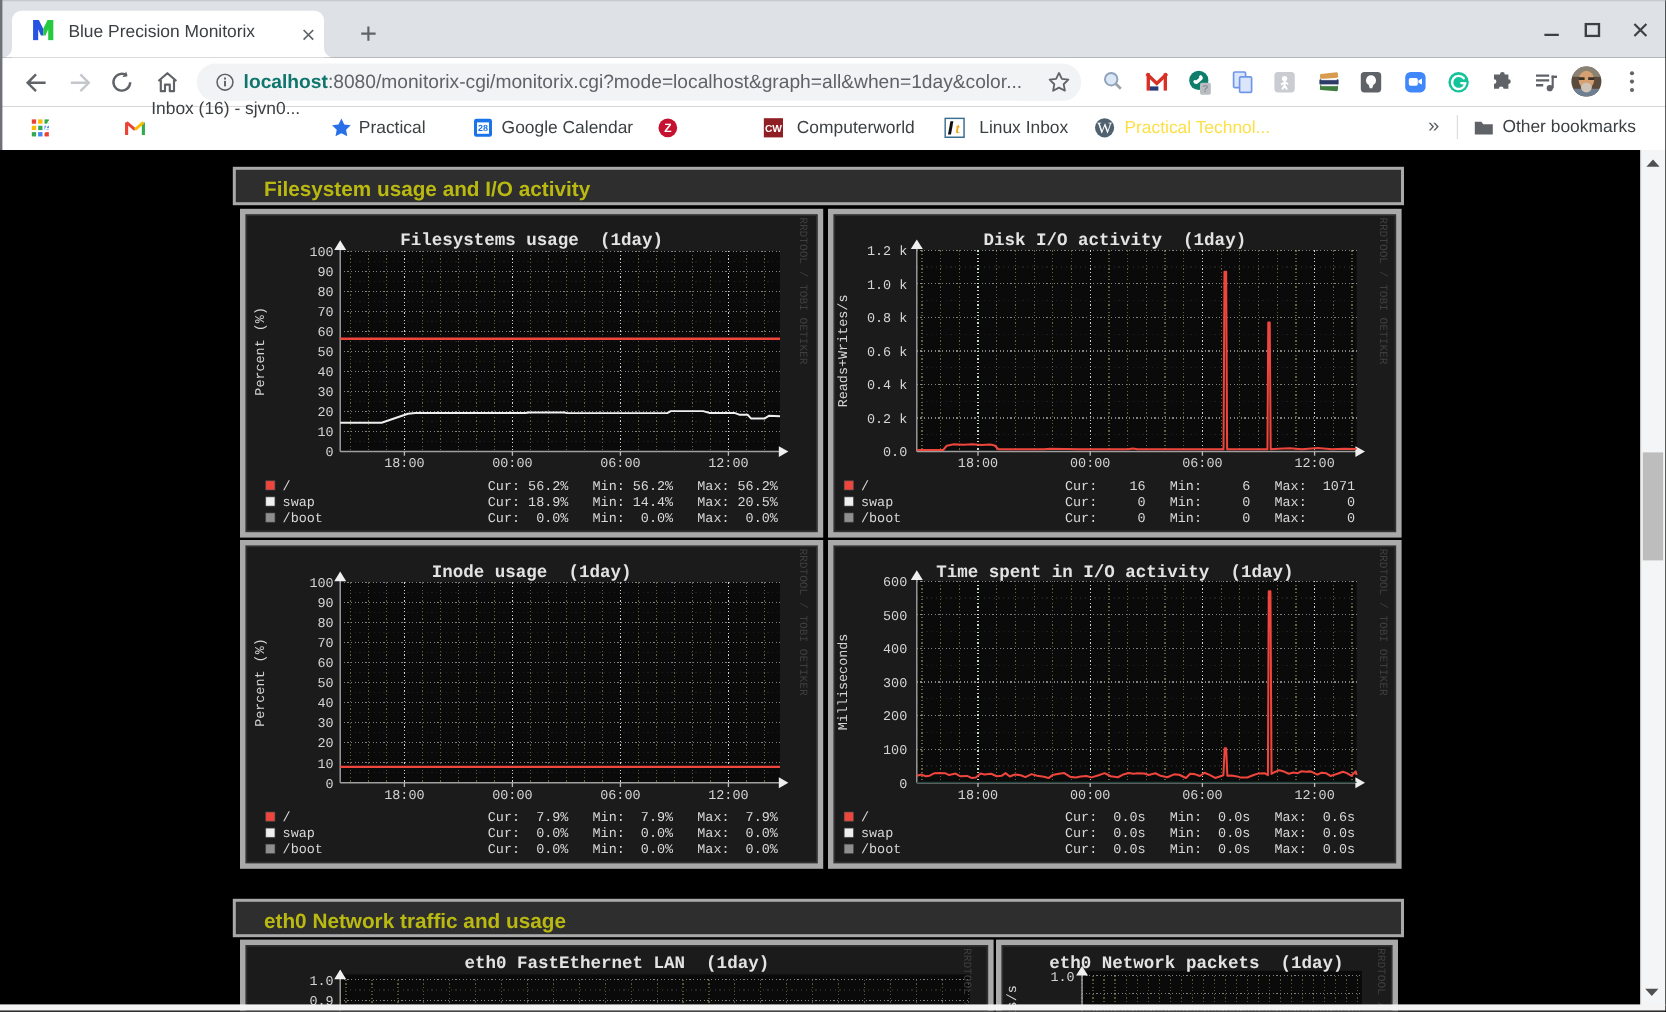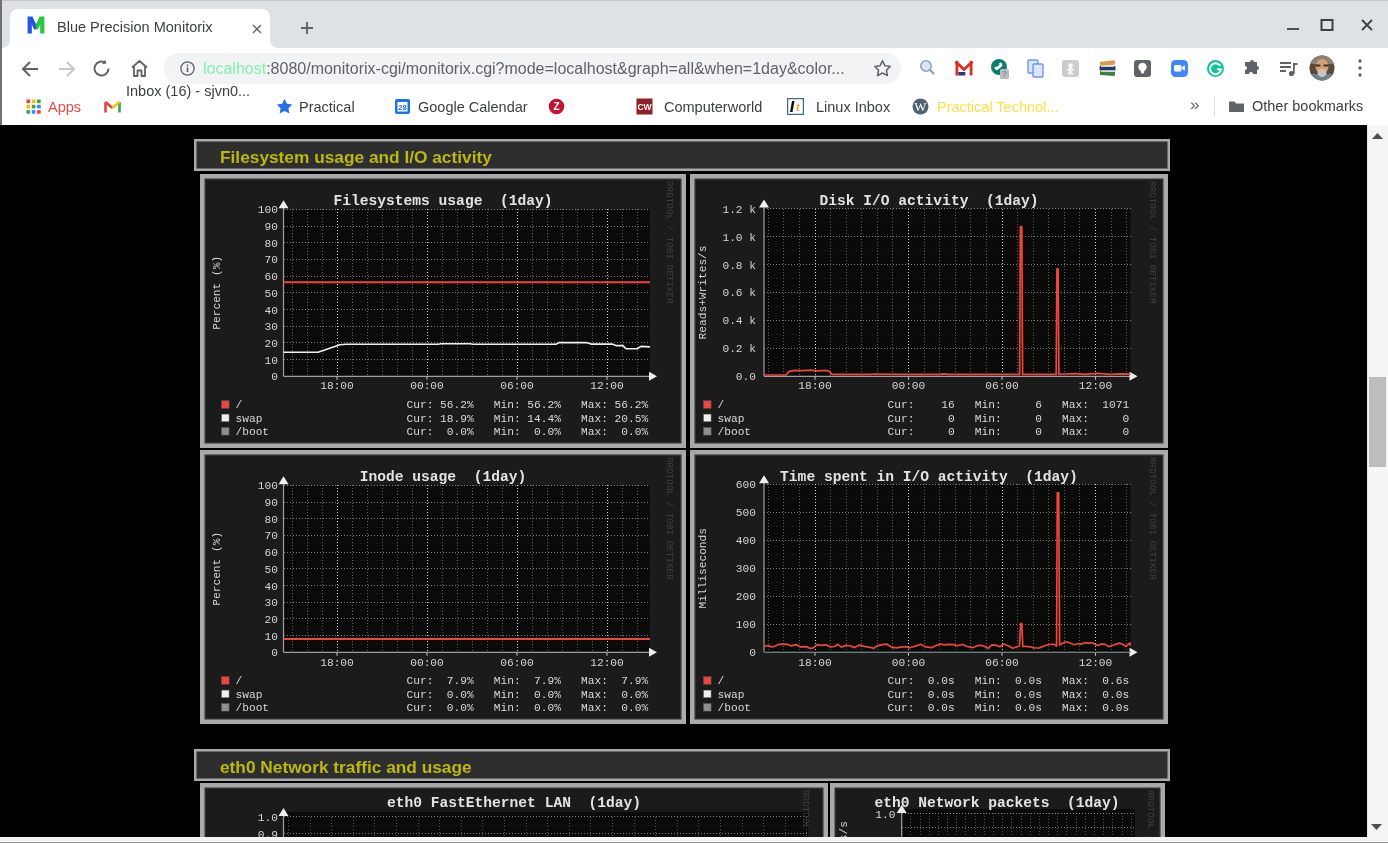--- a/index.html
+++ b/index.html
@@ -58,21 +58,21 @@
     </svg>
     <svg style="position:absolute;left:129px;top:58px;" width="21" height="21" viewBox="0 0 21 21">
       <path d="M3 9.5 L10.5 3 L18 9.5 M5 8.5 L5 18 L8.5 18 L8.5 12.5 L12.5 12.5 L12.5 18 L16 18 L16 8.5" stroke="#5f6368" stroke-width="1.8" fill="none" stroke-linejoin="round"></path>
     </svg>
     <div style="position:absolute;left:164px;top:53px;width:737px;height:31px;background:#f1f3f4;border-radius:15.5px;"></div>
     <svg style="position:absolute;left:180px;top:61px;" width="15" height="15" viewBox="0 0 15 15">
       <circle cx="7.5" cy="7.5" r="6.6" fill="none" stroke="#5f6368" stroke-width="1.3"></circle>
       <rect x="6.7" y="6.4" width="1.6" height="4.6" fill="#5f6368"></rect>
       <rect x="6.7" y="3.6" width="1.6" height="1.7" fill="#5f6368"></rect>
     </svg>
-    <div style="position:absolute;left:203px;top:60px;font:16px 'Liberation Sans';color:#5f6368;white-space:pre;"><span style="color:#86efac;">localhost</span>:8080/monitorix-cgi/monitorix.cgi?mode=localhost&amp;graph=all&amp;when=1day&amp;color...</div>
+    <div style="position:absolute;left:203px;top:60px;font:16px 'Liberation Sans';color:#5f6368;white-space:pre;"><span style="color:#0f766e;font-weight:bold;">localhost</span>:8080/monitorix-cgi/monitorix.cgi?mode=localhost&amp;graph=all&amp;when=1day&amp;color...</div>
     <svg style="position:absolute;left:873px;top:59px;" width="19" height="19" viewBox="0 0 19 19">
       <path d="M9.5 1.8 L11.9 6.7 L17.3 7.4 L13.4 11.2 L14.4 16.6 L9.5 14 L4.6 16.6 L5.6 11.2 L1.7 7.4 L7.1 6.7 Z" fill="none" stroke="#5f6368" stroke-width="1.5" stroke-linejoin="round"></path>
     </svg>
     <svg style="position:absolute;left:918px;top:58px;" width="20" height="22" viewBox="0 0 20 22">
       <circle cx="8" cy="8" r="5.2" fill="#dce7f5" stroke="#8fa3bd" stroke-width="1.6"></circle>
       <line x1="11.8" y1="11.8" x2="16" y2="16" stroke="#9aa0a6" stroke-width="2.2"></line>
     </svg>
     <svg style="position:absolute;left:954px;top:58px;" width="20" height="22" viewBox="0 0 20 22">
       <rect x="1.5" y="3" width="17" height="14.5" fill="#fff"></rect>
       <rect x="1.5" y="3" width="2.8" height="14.5" fill="#d93025"></rect>
@@ -154,21 +154,21 @@
       <rect x="1.5" y="1.5" width="3.6" height="3.6" fill="#ea4335"></rect>
       <rect x="6.8" y="1.5" width="3.6" height="3.6" fill="#fbbc04"></rect>
       <rect x="12.1" y="1.5" width="3.6" height="3.6" fill="#34a853"></rect>
       <rect x="1.5" y="6.8" width="3.6" height="3.6" fill="#fbbc04"></rect>
       <rect x="6.8" y="6.8" width="3.6" height="3.6" fill="#34a853"></rect>
       <rect x="12.1" y="6.8" width="3.6" height="3.6" fill="#4285f4"></rect>
       <rect x="1.5" y="12.1" width="3.6" height="3.6" fill="#34a853"></rect>
       <rect x="6.8" y="12.1" width="3.6" height="3.6" fill="#4285f4"></rect>
       <rect x="12.1" y="12.1" width="3.6" height="3.6" fill="#ea4335"></rect>
     </svg>
-    <div style="position:absolute;left:48px;top:99px;font:14.5px 'Liberation Sans';color:#ef4444;">Apps</div>
+    <div style="position:absolute;left:36px;top:99px;font:14.5px 'Liberation Sans';color:#ffffff;">Apps</div>
     <svg style="position:absolute;left:104px;top:98px;" width="17" height="17" viewBox="0 0 17 17">
       <rect x="0.5" y="2" width="16" height="13" fill="#fff"></rect>
       <path d="M1.5 14.5 L1.5 4" stroke="#ea4335" stroke-width="2.6"></path>
       <path d="M15.5 14.5 L15.5 4" stroke="#34a853" stroke-width="2.6"></path>
       <path d="M1.5 4 L8.5 10" stroke="#ea4335" stroke-width="2.4"></path>
       <path d="M15.5 4 L8.5 10" stroke="#fbbc04" stroke-width="2.4"></path>
     </svg>
     <div style="position:absolute;left:126px;top:83px;font:14.5px 'Liberation Sans';color:#3c4043;">Inbox (16) - sjvn0...</div>
     <svg style="position:absolute;left:276px;top:98px;" width="17" height="17" viewBox="0 0 17 17">
       <path d="M8.5 0.8 L10.9 5.7 L16.3 6.4 L12.4 10.2 L13.4 15.6 L8.5 13 L3.6 15.6 L4.6 10.2 L0.7 6.4 L6.1 5.7 Z" fill="#2970e8"></path>

